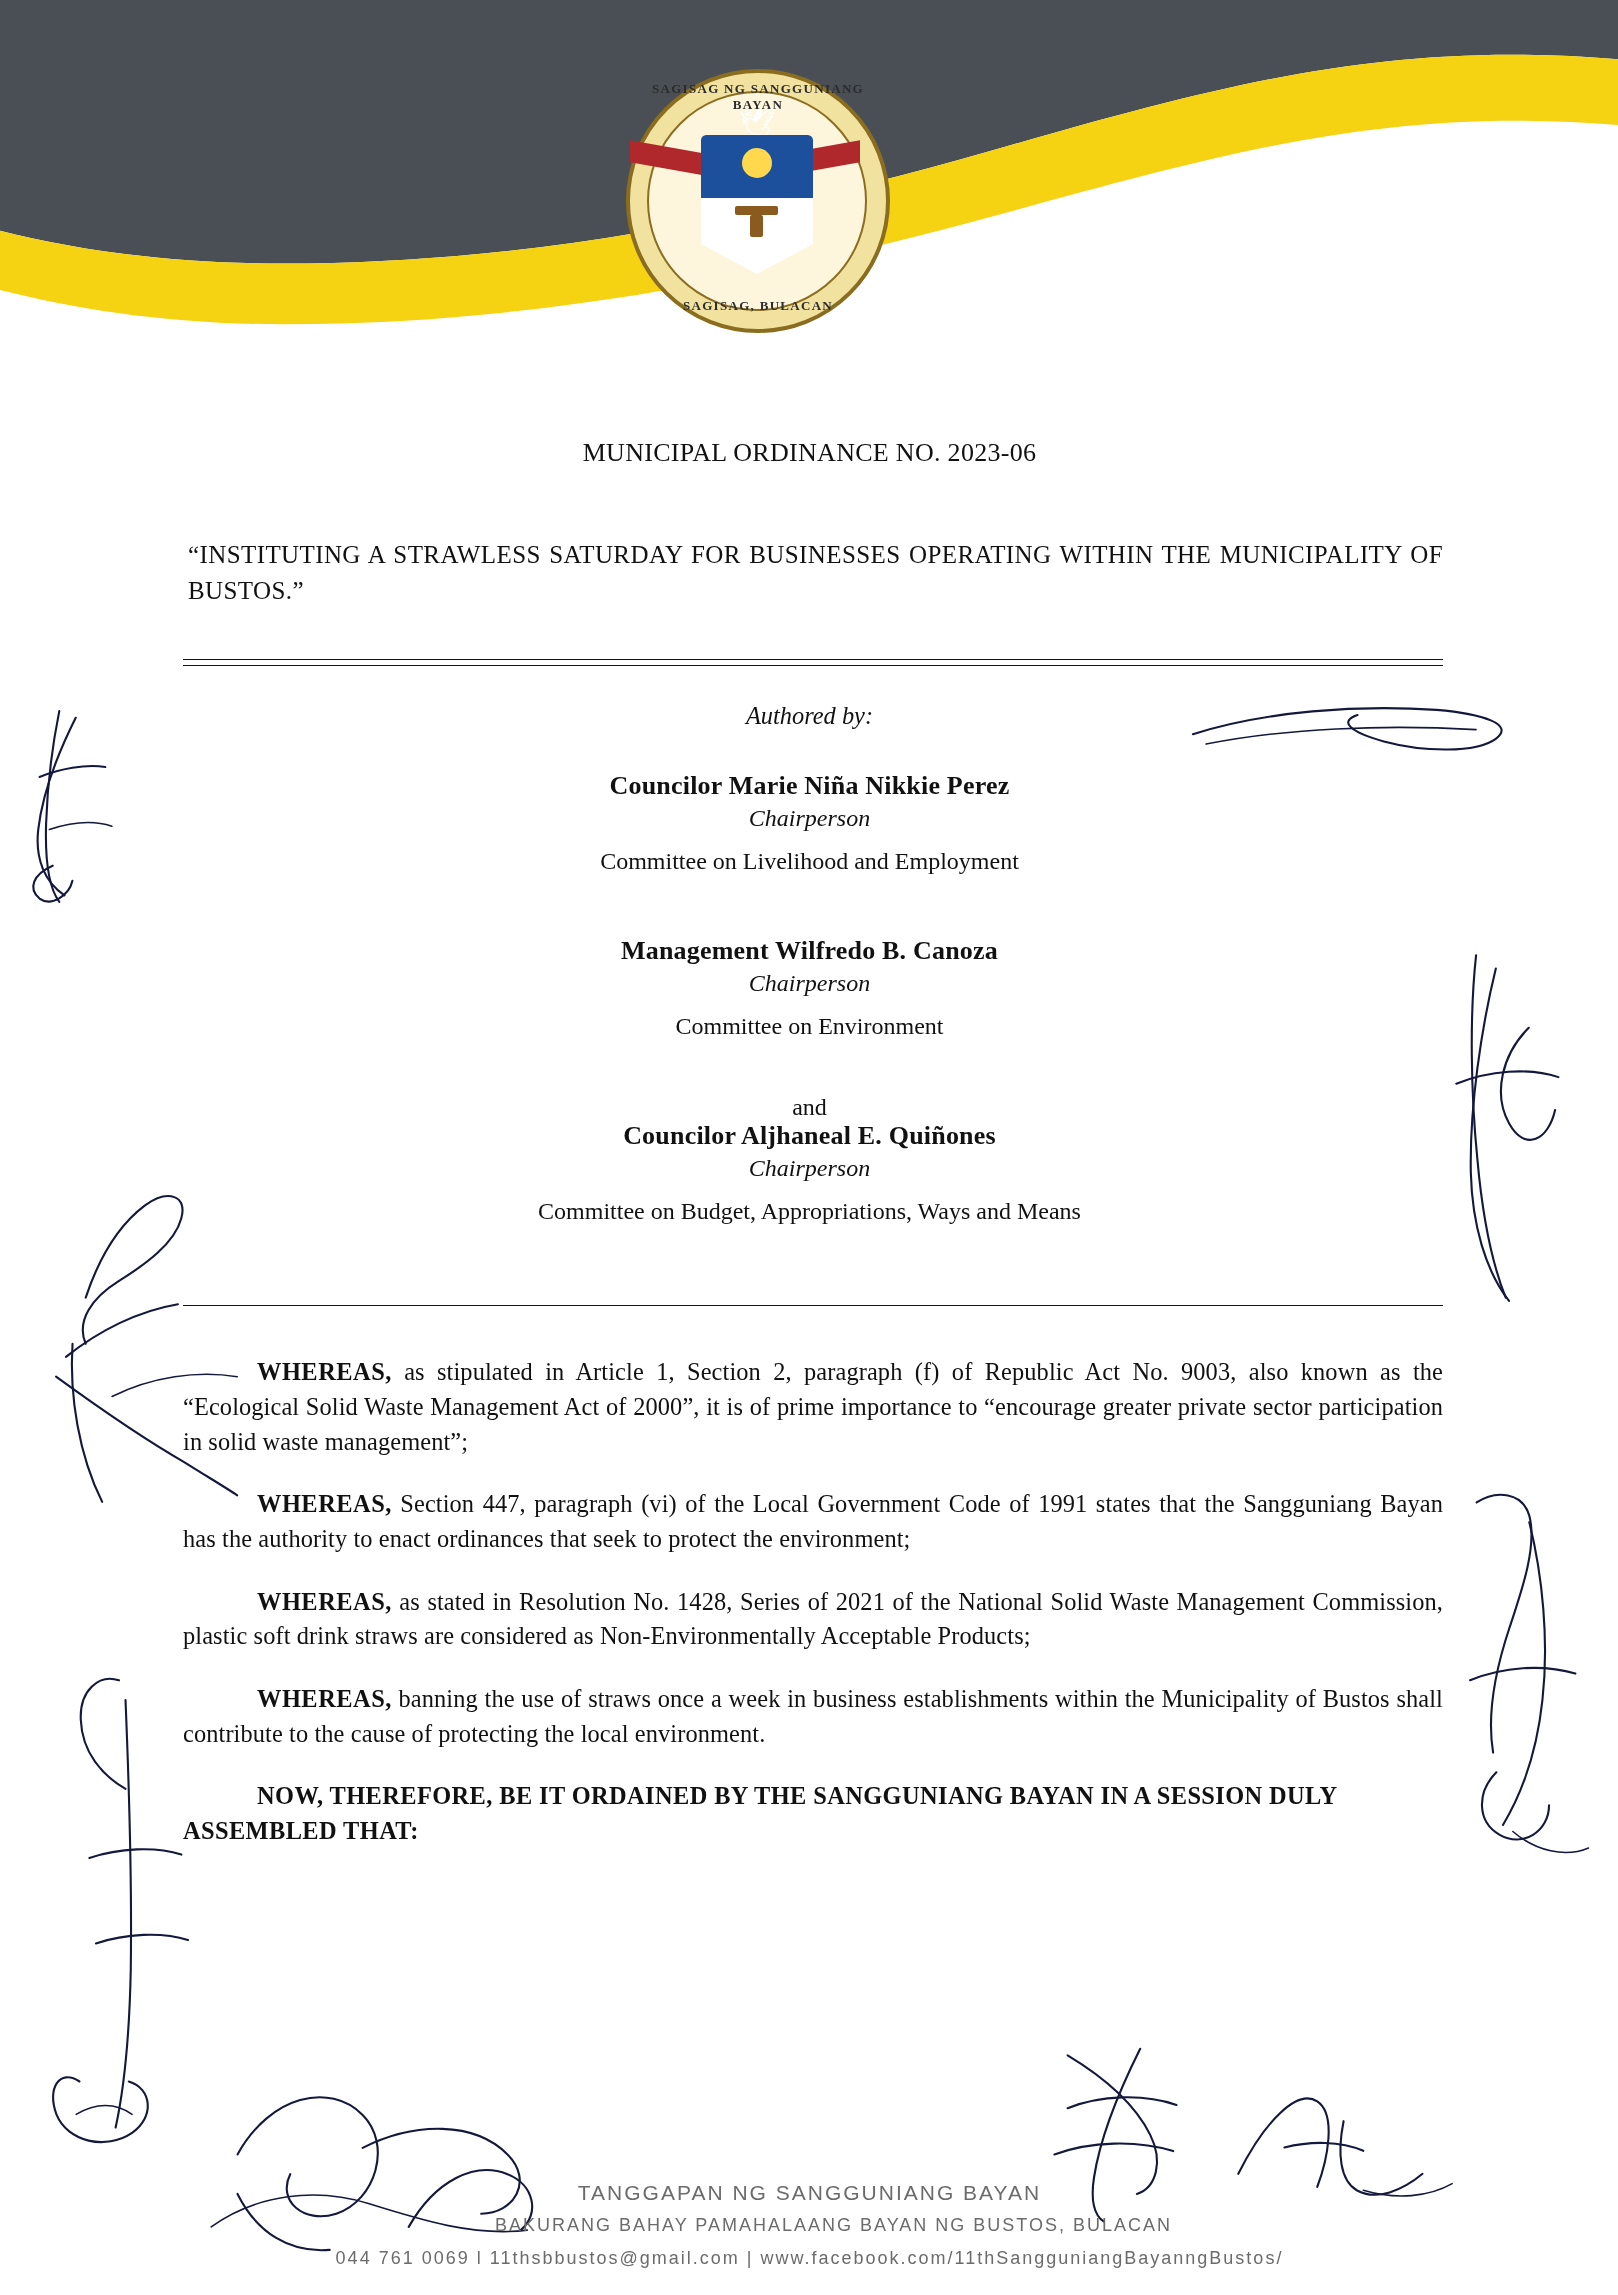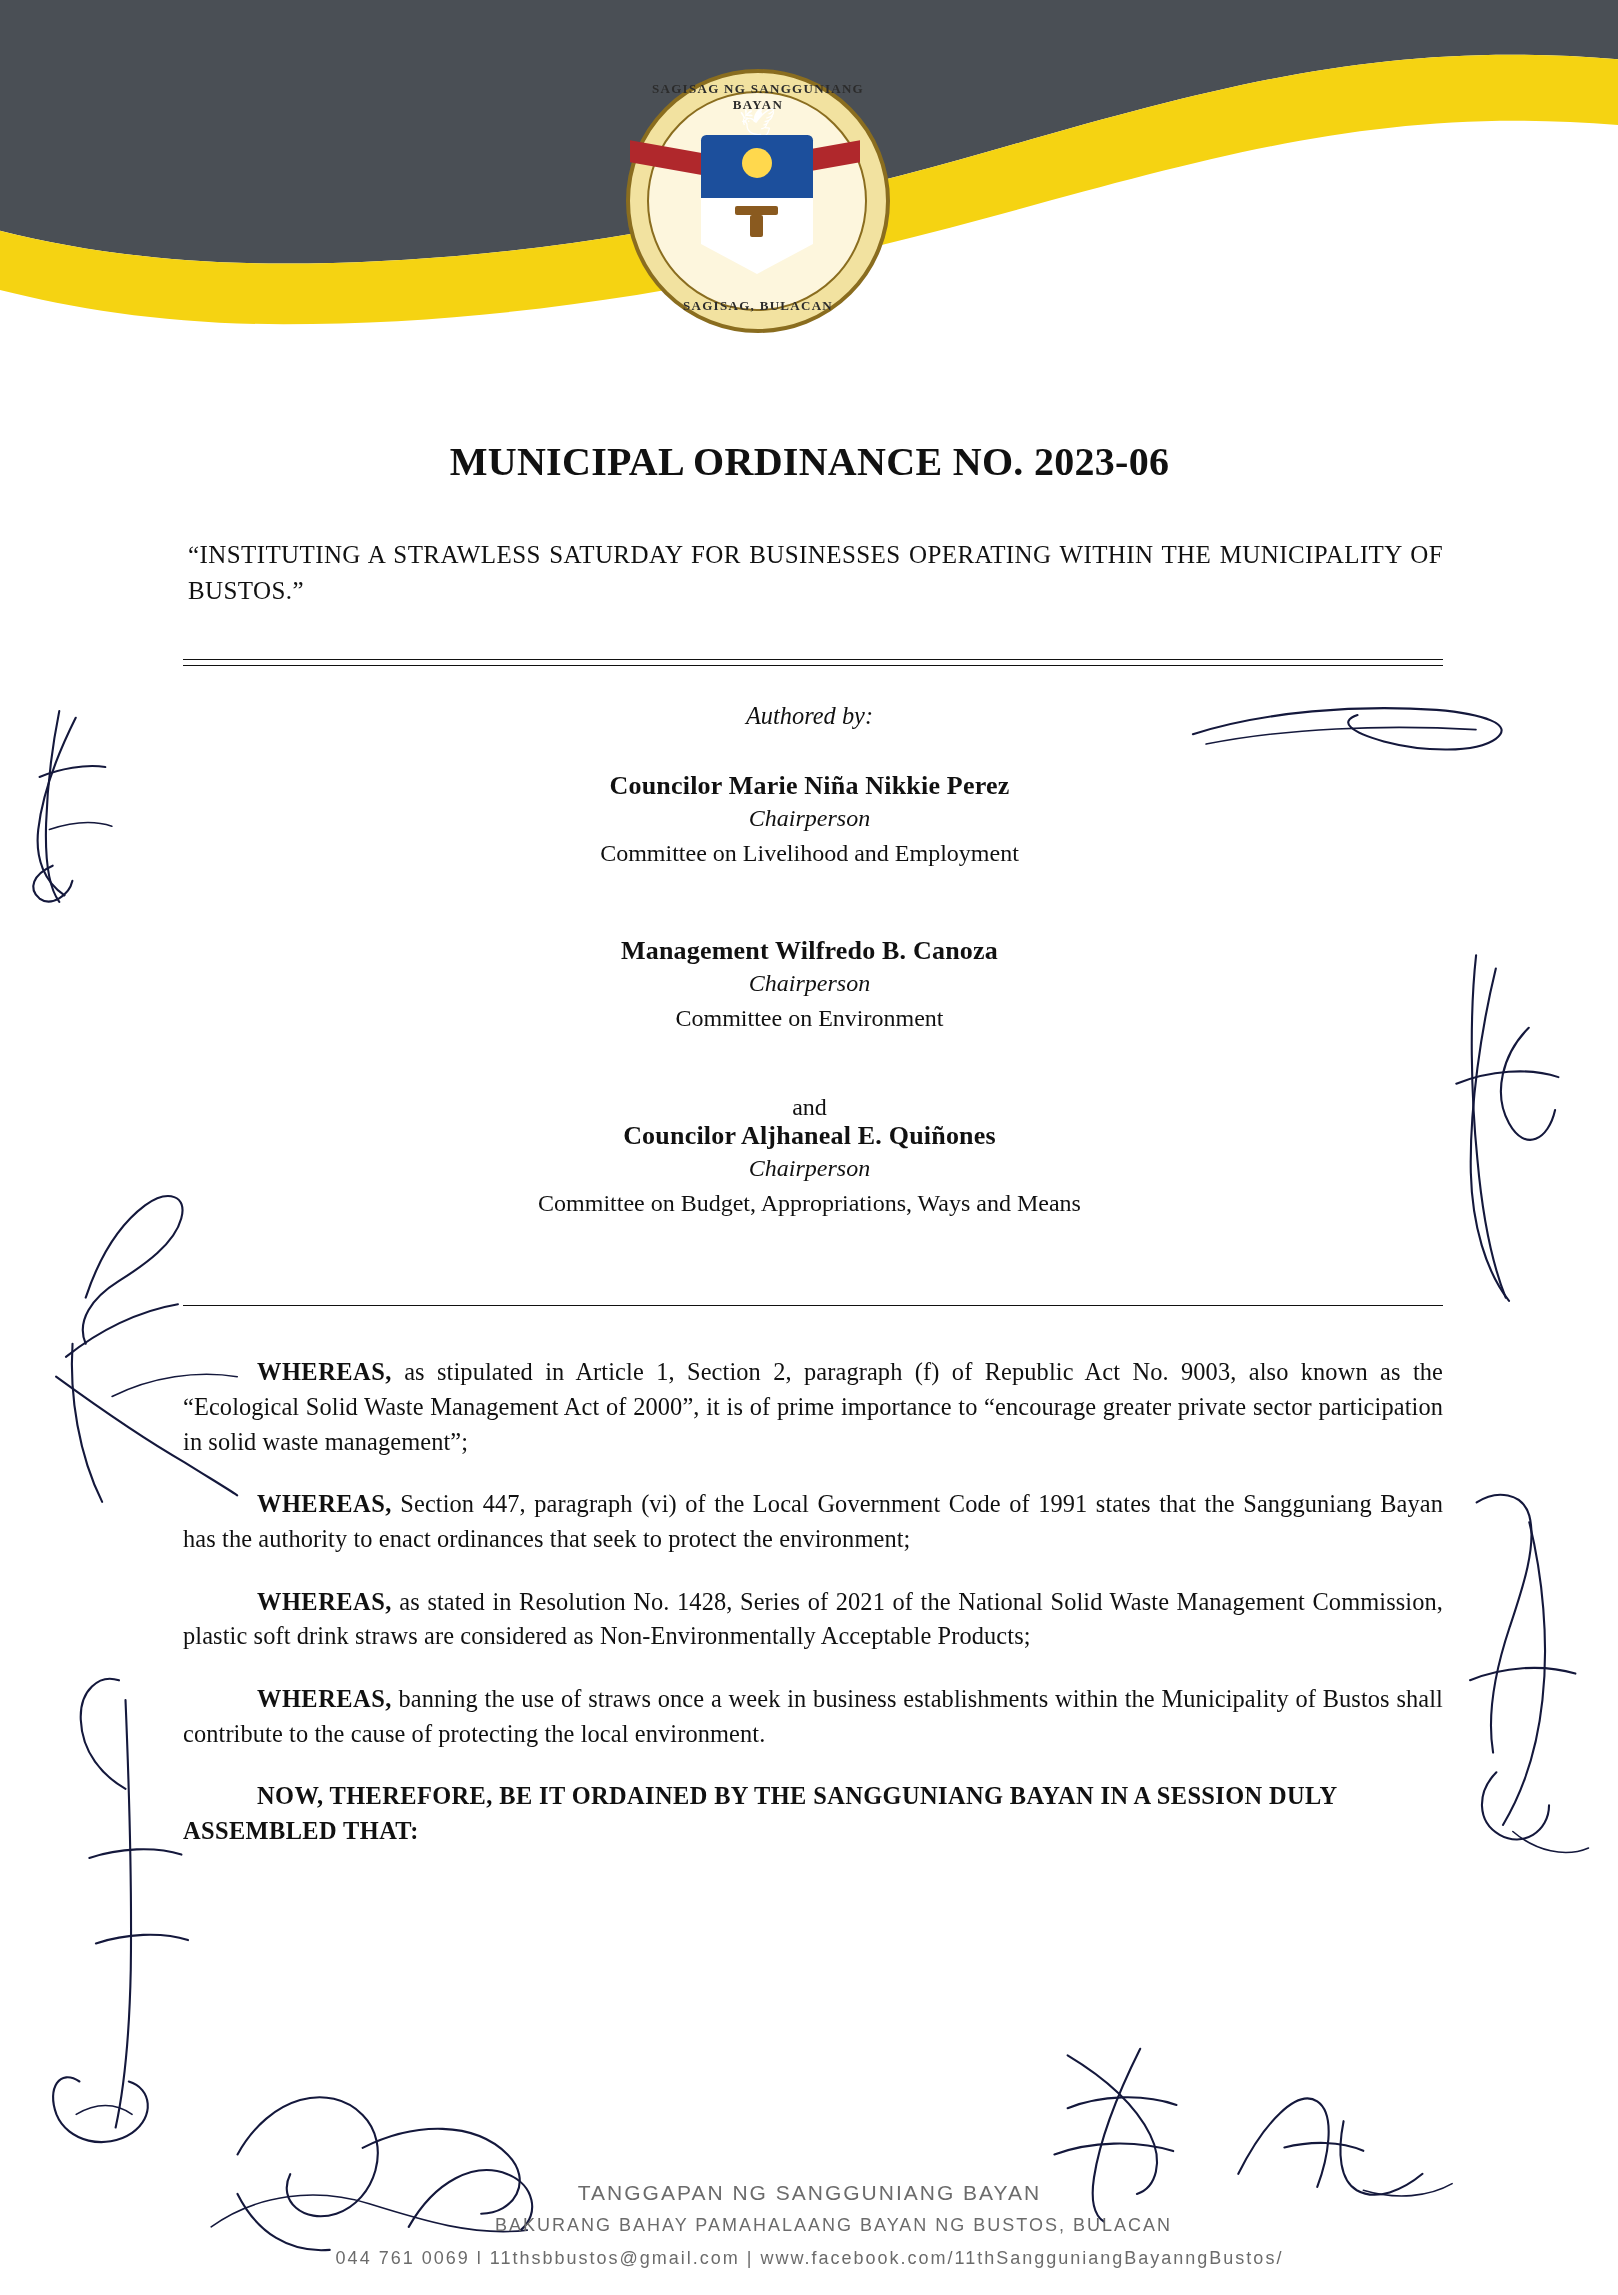--- a/index.html
+++ b/index.html
@@ -141,22 +141,22 @@
   }
 
   
   .doc-title {
     position: absolute;
     top: 438px;
     left: 0;
     width: 1619px;
     text-align: center;
     font-family: "Liberation Serif", serif;
-    font-weight: bold;
-    font-size: 40px;
+    font-weight: normal;
+    font-size: 26px;
     letter-spacing: 0.3px;
   }
 
   .doc-subtitle {
     position: absolute;
     top: 537px;
     left: 188px;
     width: 1255px;
     text-align: justify;
     text-align-last: left;
@@ -207,21 +207,21 @@
     font-size: 26px;
     letter-spacing: 0.2px;
   }
   .author-role {
     font-style: italic;
     font-size: 24px;
     margin-top: 4px;
   }
   .author-committee {
     font-size: 24px;
-    margin-top: 8px;
+    margin-top: 16px;
   }
   .author-and {
     font-size: 24px;
   }
   .ab1 { top: 771px; }
   .ab2 { top: 936px; }
   .ab3 { top: 1094px; }
 
   
   .body-area {

